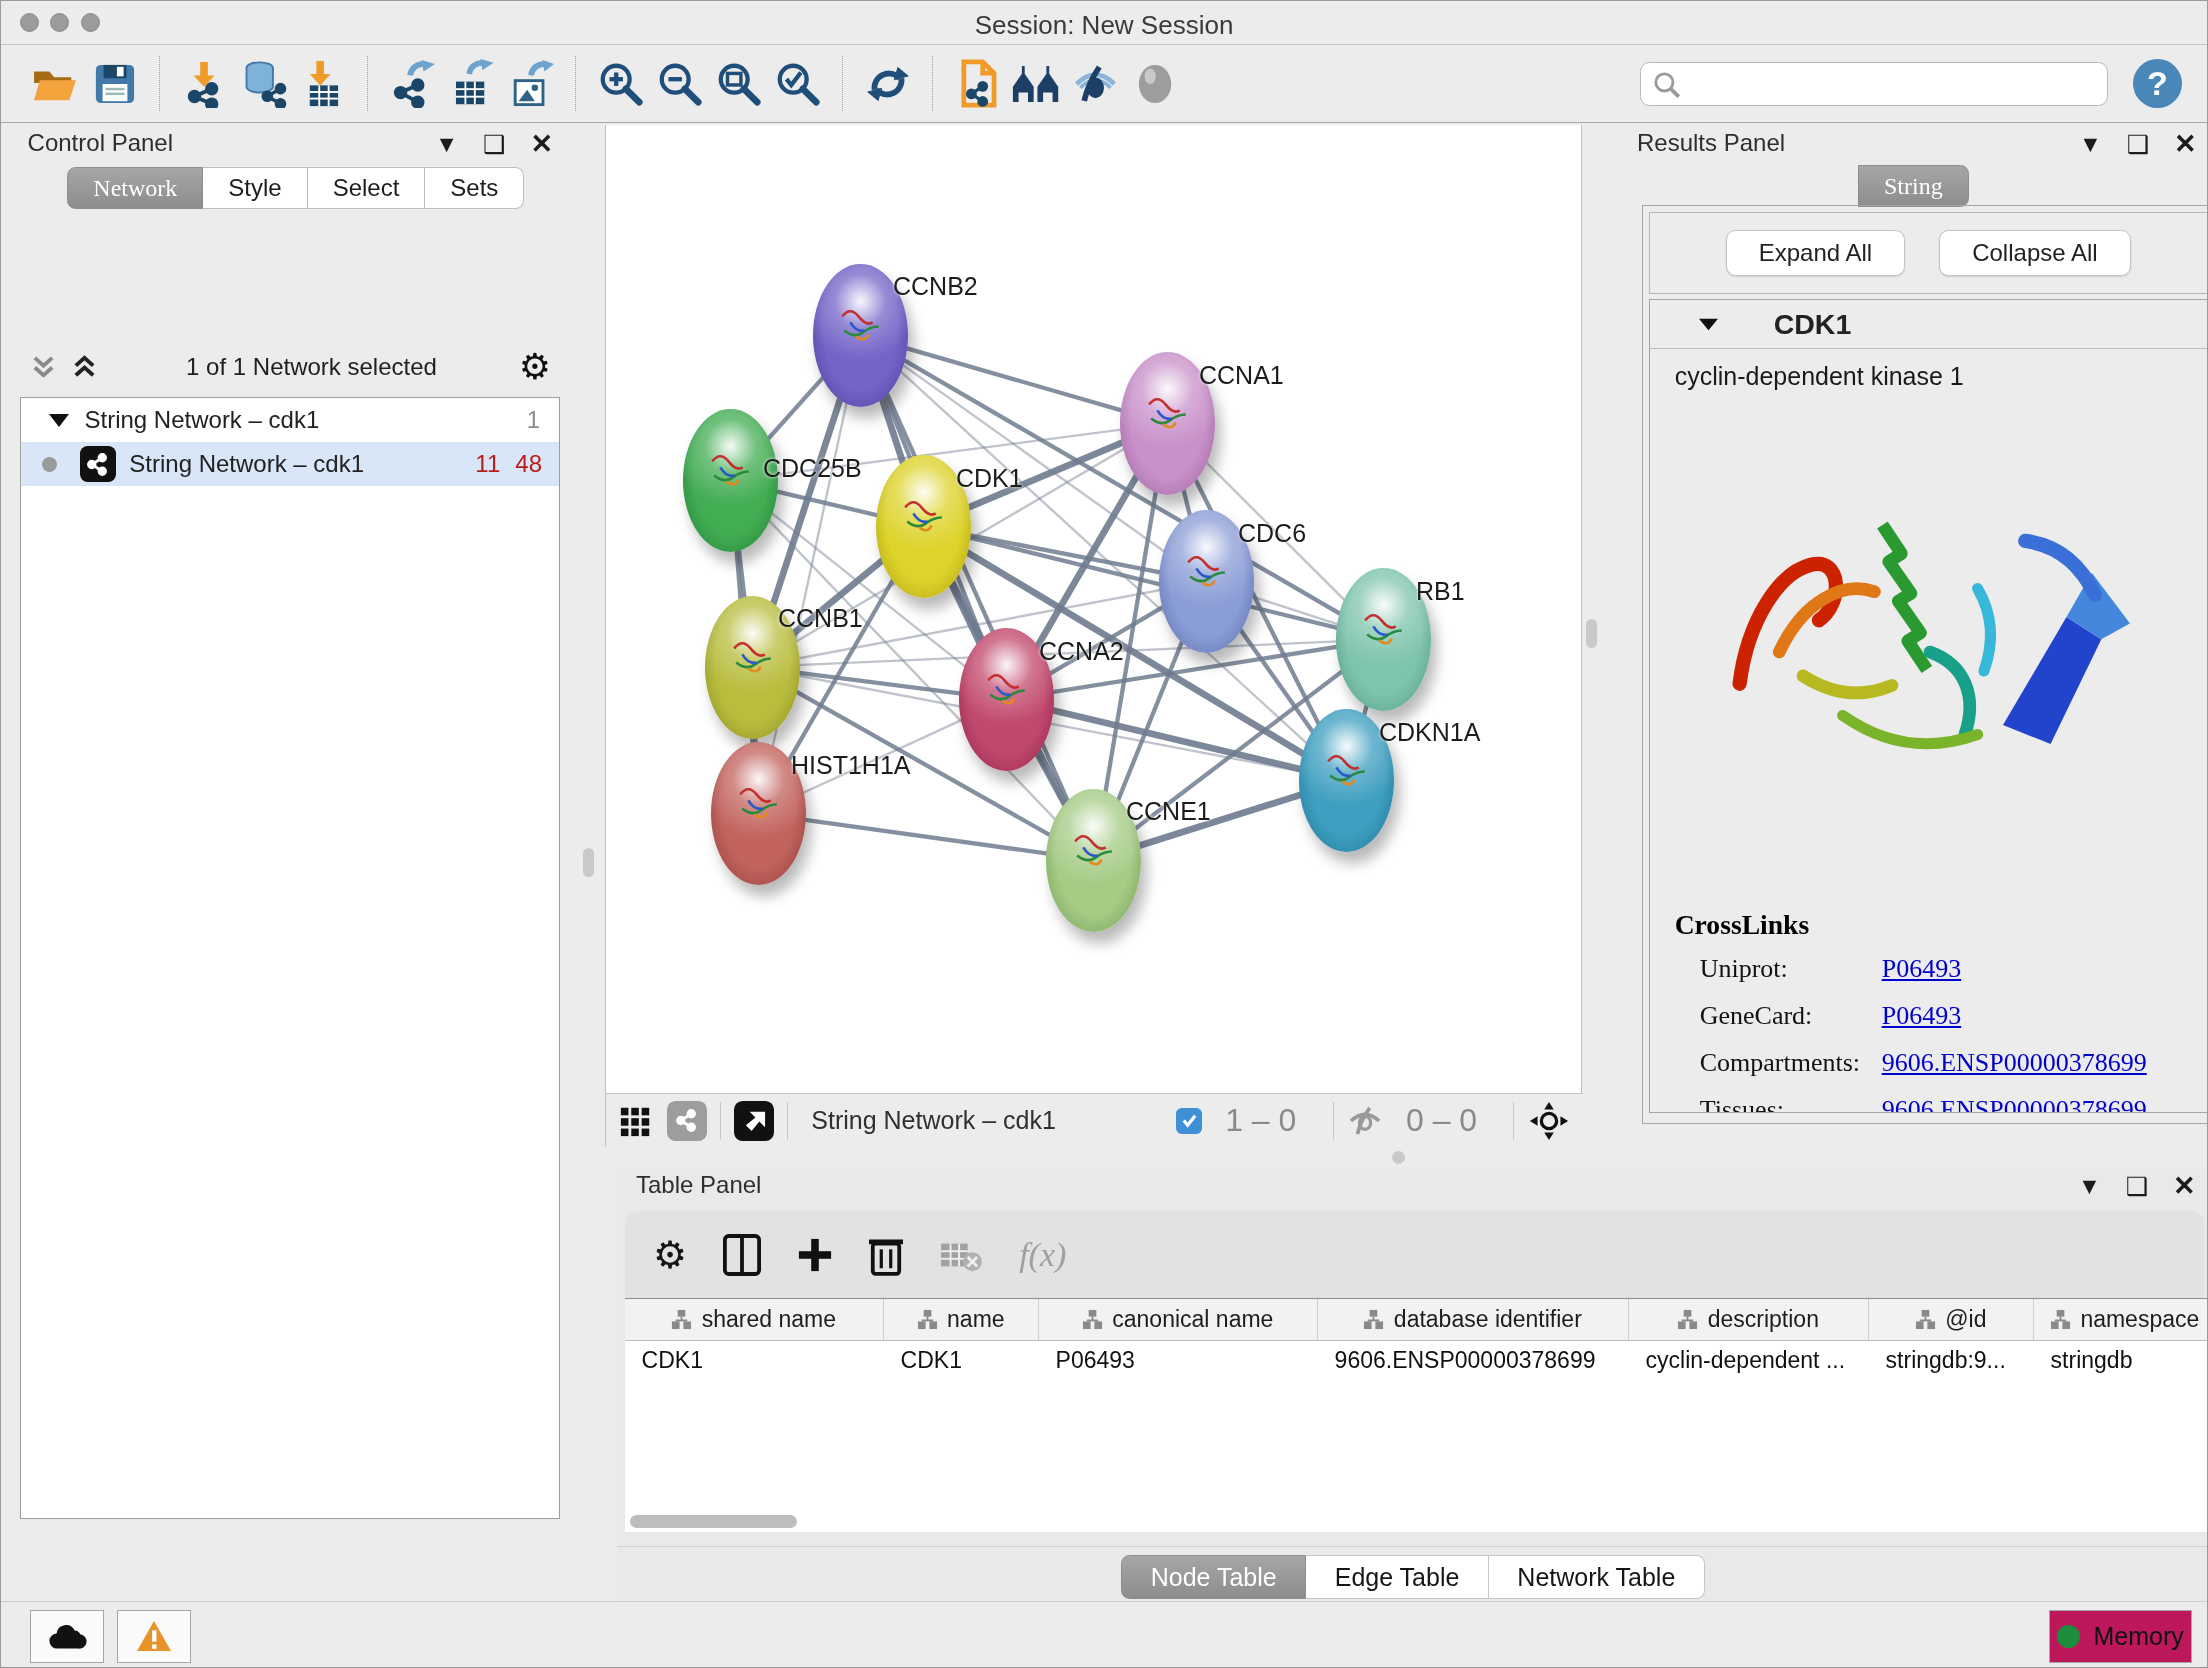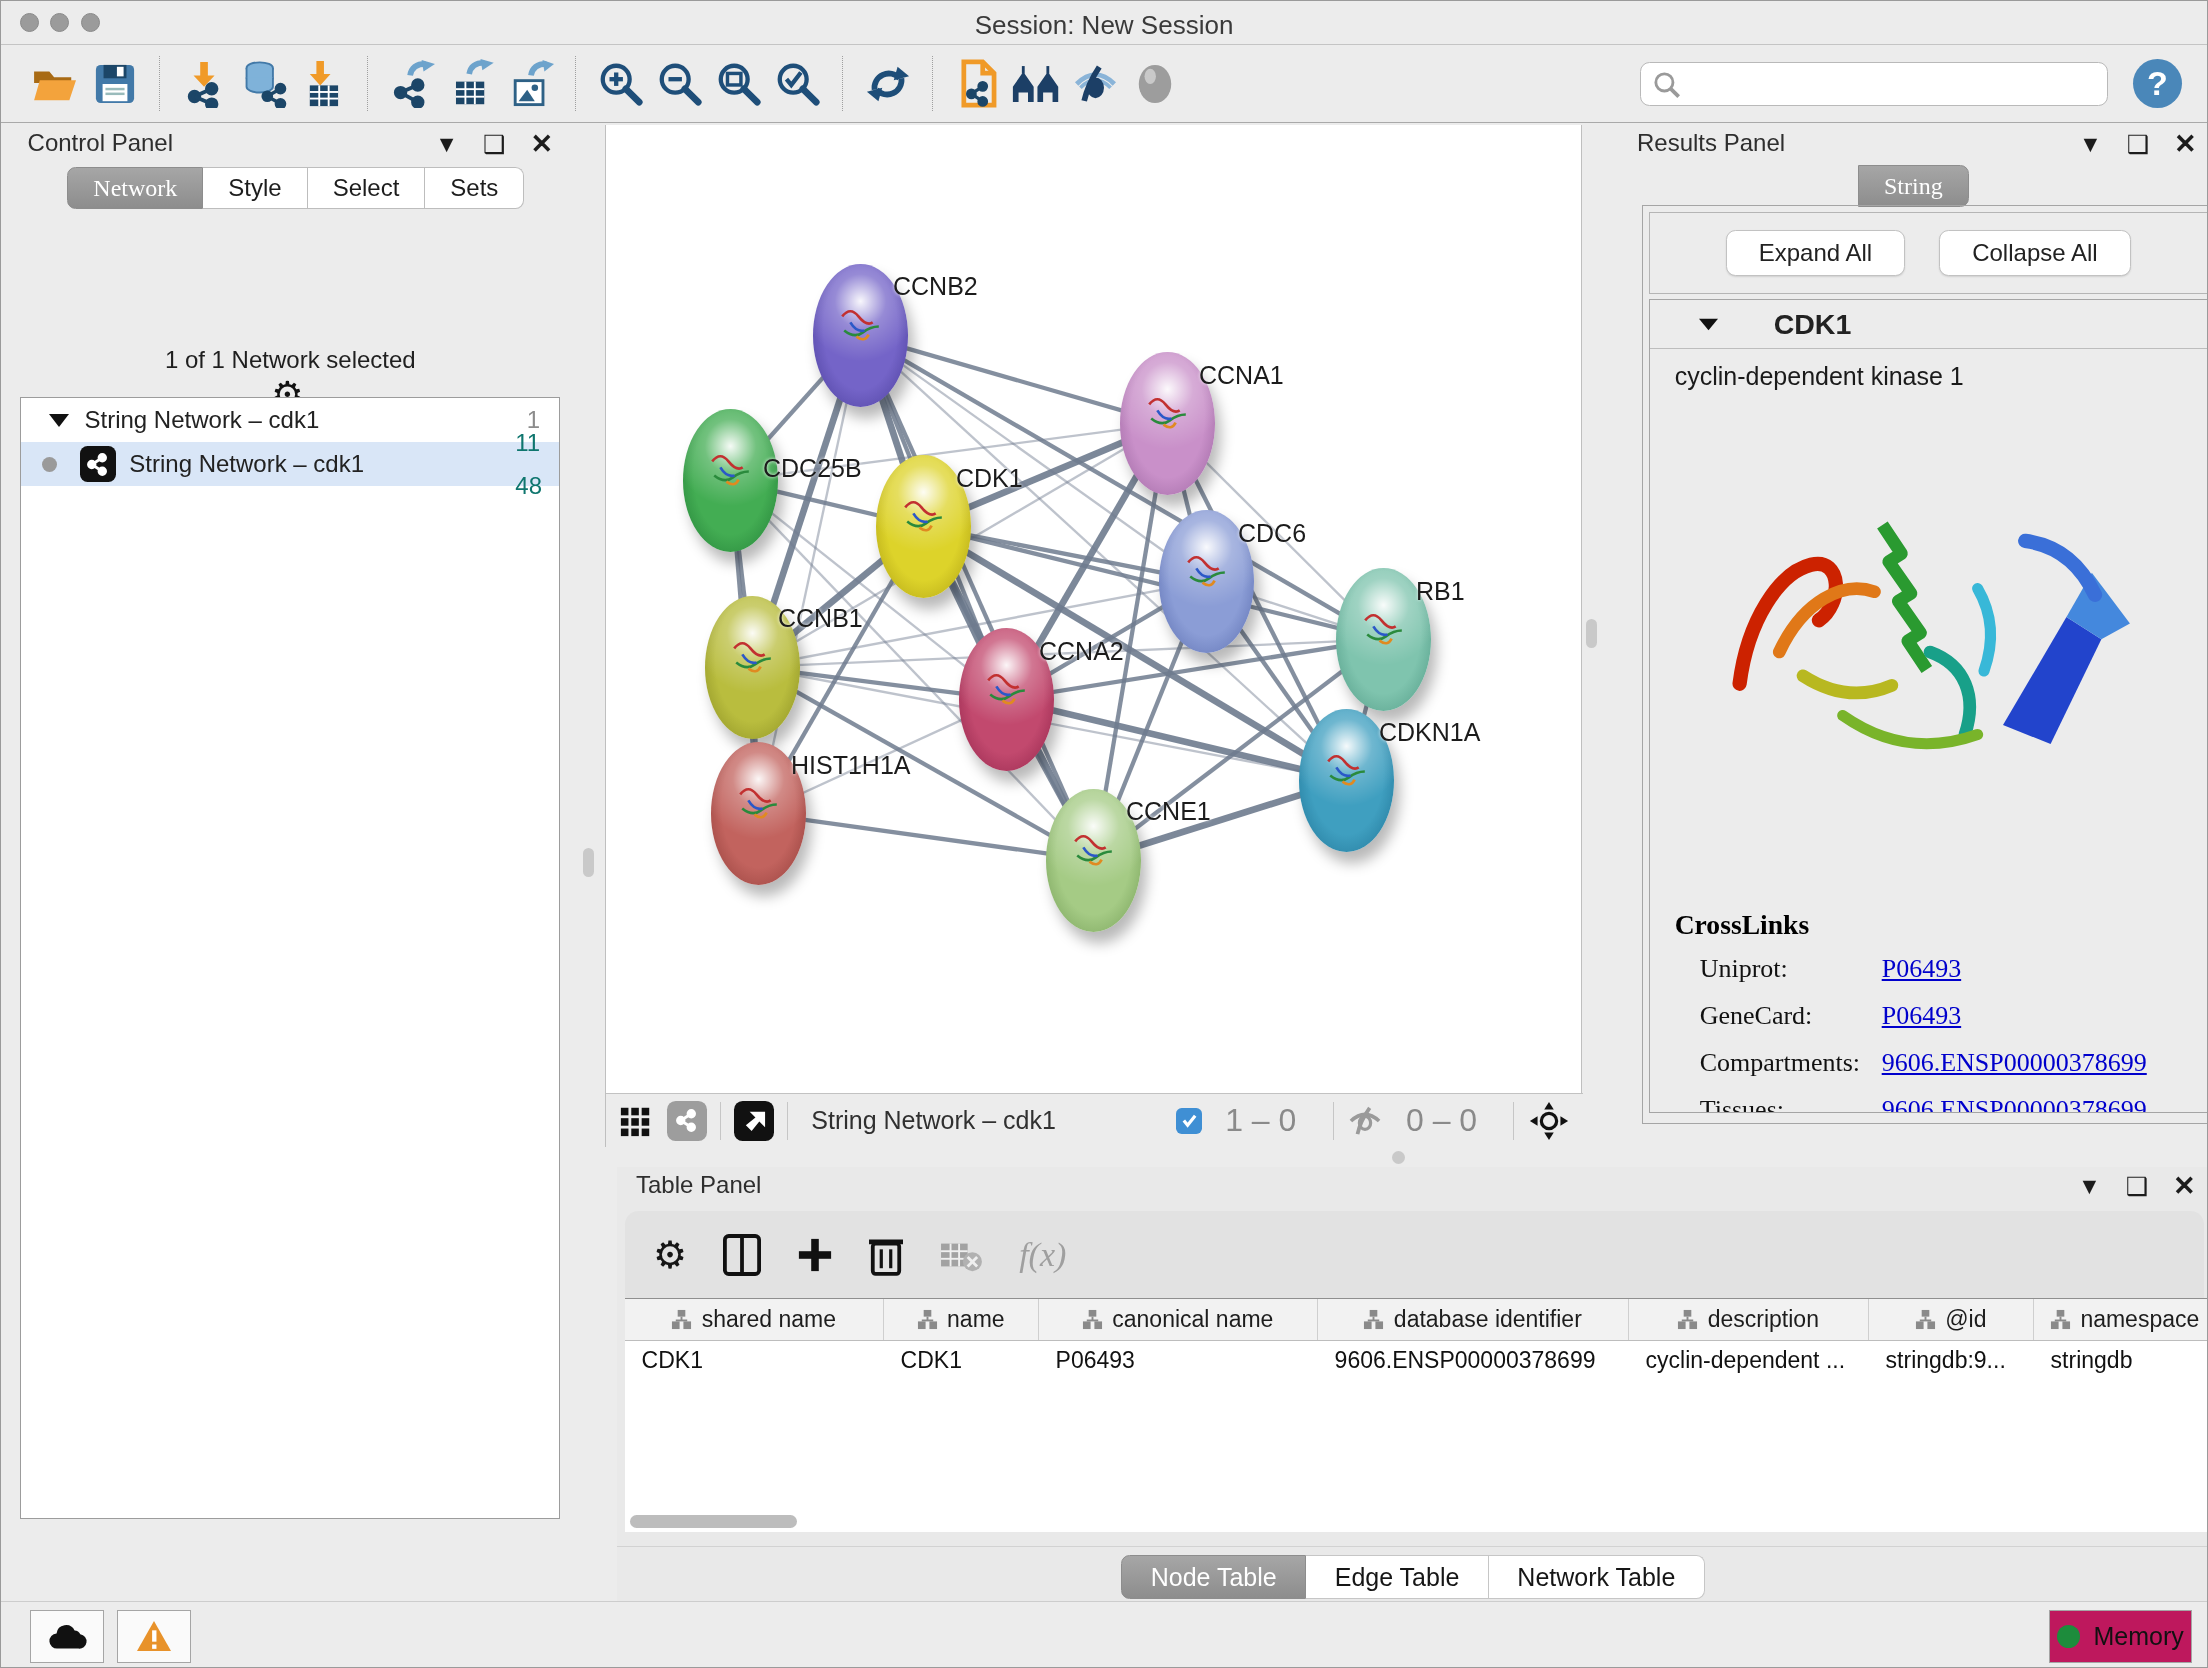--- a/index.html
+++ b/index.html
@@ -36,35 +36,35 @@
   .wb.x { font-weight:bold; font-size:27px; }
 
   
   #control-panel { position:absolute; left:13.3px; top:124px; width:552px; height:1453px; background:#ececec; }
   .tabrow { position:absolute; display:flex; }
   .tab { height:42px; padding:0 25px; display:flex; align-items:center; justify-content:center;
          font-size:24px; background:#fff; border:1px solid #bdbdbd; border-left:none; color:#1d1d1d; }
   .tab:first-child { border-left:1px solid #bdbdbd; border-radius:8.6px 0 0 8.6px; }
   .tab:last-child { border-radius:0 8.6px 8.6px 0; }
   .tab.sel { background:linear-gradient(#a6a6a6,#8d8d8d); color:#fff; border-color:#8d8d8d;font-family:Liberation Serif, serif; }
-  #cp-statusrow { position:absolute; left:9.5px; top:221px; width:533px; height:42px; display:flex; align-items:center;flex-direction:column; }
+  #cp-statusrow { position:absolute; left:9.5px; top:221px; width:533px; height:42px; display:flex; align-items:center; }
   #cp-status { flex:1; text-align:center; font-size:24px; color:#1f1f1f; }
   .chev { margin:0 7.6px; }
   #cp-gear { font-size:36px; color:#111; margin-right:5.7px; }
   #cp-list { position:absolute; left:5.7px; top:272px; width:540px; height:1122px; background:#fff;
              border:1.9px solid #9c9c9c; }
   .treerow { display:flex; align-items:center; height:44px; font-size:24px; }
   .treerow .cnt { color:#8c8c8c; margin-left:auto; margin-right:19px; }
   .treerow.child { background:#d9e6f7; }
   .tri { width:0; height:0; border-left:10.5px solid transparent; border-right:10.5px solid transparent;
          border-top:13.3px solid #111; margin:0 15px 0 28.5px; }
   .dot { width:15px; height:15px; border-radius:50%; background:#9a9a9a; margin:0 23px 0 21px; }
   .share-badge { width:36px; height:36px; background:#111; border-radius:7.6px; display:flex;
                  align-items:center; justify-content:center; margin-right:13.3px; }
-  .nums { color:#0f766e; margin-left:auto; display:flex; gap:15px; margin-right:17px;flex-direction:column; }
+  .nums { color:#b91c1c; margin-left:auto; display:flex; gap:15px; margin-right:17px; }
 
   
   #network-panel { position:absolute; left:604px; top:124px; width:977px; height:1022px; background:#fff;
                    border-left:1px solid #bfbfbf; border-right:1px solid #bfbfbf; }
   #net-canvas { position:absolute; left:0; top:0; width:977px; height:968px; overflow:hidden; }
   #net-canvas svg.edges { position:absolute; left:0; top:0; }
   .node { position:absolute; width:95px; height:143px; border-radius:50%;
           box-shadow:5.7px 11.4px 13.3px rgba(0,0,0,.28); }
   .node svg { position:absolute; left:17px; top:32px; }
   .nlabel { position:absolute; font-size:25px; font-weight:500; color:#1c1c1c; white-space:nowrap;

